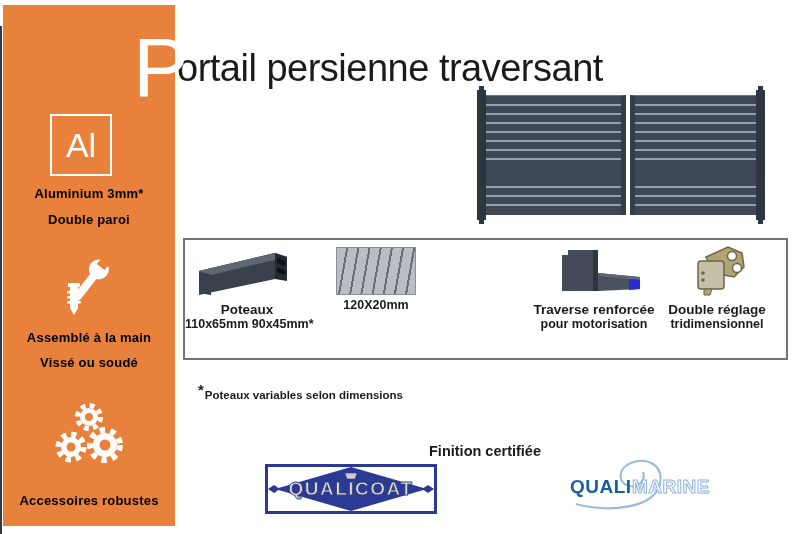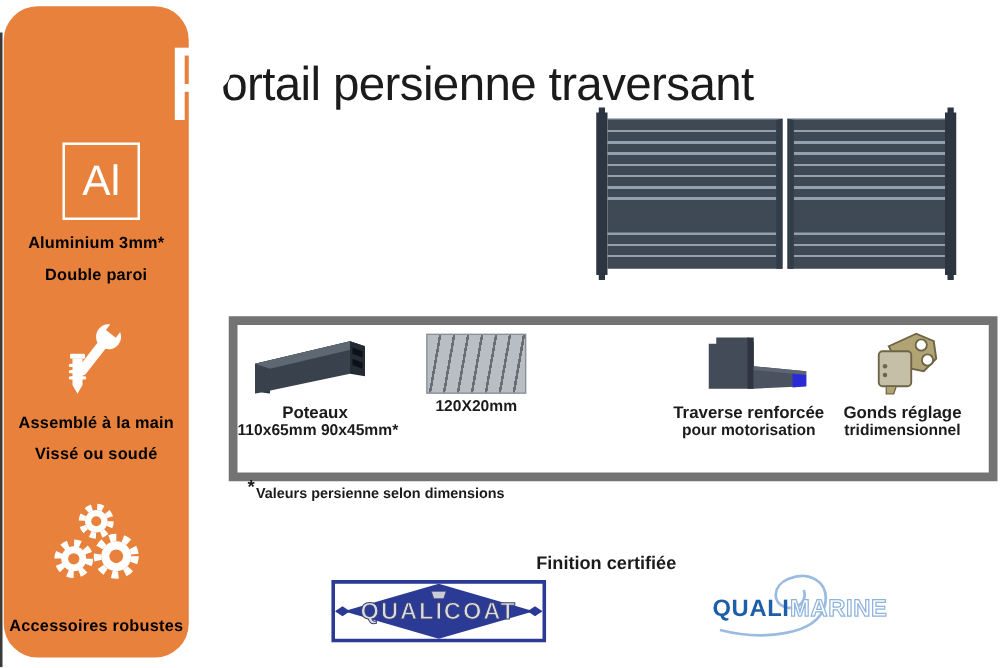--- a/index.html
+++ b/index.html
@@ -1,21 +1,21 @@
 <!DOCTYPE html>
 <html><head>
 <meta charset="utf-8">
 <style>
   html,body{margin:0;padding:0;background:#ffffff;}
   .page{position:relative;width:800px;height:534px;background:#ffffff;overflow:hidden;
         font-family:"Liberation Sans",sans-serif;color:#1b1b1b;}
   .edge-left{position:absolute;left:0;top:26px;width:2px;height:508px;background:#3a3a3a;}
 
   
-  .sidebar{position:absolute;left:3px;top:5px;width:148px;height:521px;background:#E8813B;border-radius:27px;}
+  .sidebar{position:absolute;left:3px;top:5px;width:172px;height:521px;background:#E8813B;}
   .al-box{position:absolute;left:47px;top:109px;width:58px;height:58px;border:2px solid #ffffff;
           display:flex;align-items:center;justify-content:center;}
   .al-box span{font-size:34px;color:#ffffff;line-height:1;}
   .sb-line{position:absolute;left:0;width:100%;text-align:center;color:#000000;
            font-size:13px;font-weight:bold;letter-spacing:.2px;}
   .sb-icon{position:absolute;left:50%;transform:translateX(-50%);}
 
   
   .title-p{position:absolute;left:133px;top:25px;font-size:84px;line-height:1;color:#ffffff;z-index:2;}
   .title-rest{position:absolute;left:177px;top:49px;margin:0;font-size:38px;font-weight:400;
@@ -32,22 +32,22 @@
      background-image:
        repeating-linear-gradient(to bottom,#93A0AD 0 2px,rgba(0,0,0,0) 2px 9px),
        repeating-linear-gradient(to bottom,#93A0AD 0 2px,rgba(0,0,0,0) 2px 9px);
      background-size:100% 57px,100% 20px;
      background-position:0 8px,0 90px;
      background-repeat:no-repeat;}
   .gate-leaf.ll{left:9px;width:140px;border-right:5px solid #333D49;}
   .gate-leaf.lr{left:153px;width:126px;border-left:5px solid #333D49;}
 
   
-  .feature-box{position:absolute;left:183px;top:253px;width:601px;height:118px;
-               border:7px solid #737373;background:#ffffff;}
+  .feature-box{position:absolute;left:183px;top:238px;width:601px;height:118px;
+               border:2px solid #737373;background:#ffffff;}
   .fcol{position:absolute;top:4px;}
   .fc1{left:0;width:124px;} .fc2{left:128px;width:126px;} .fc3{left:326px;width:166px;} .fc4{left:466px;width:132px;}
   .fimg{height:54px;display:flex;align-items:center;justify-content:center;}
   .ftitle{font-size:13.5px;font-weight:bold;text-align:center;margin-top:4px;white-space:nowrap;}
   .fsub{font-size:12.5px;font-weight:bold;text-align:center;margin-top:0;white-space:nowrap;}
   .persiennes-img{width:78px;height:46px;background-color:#AEB4BA;border:1px solid #8A9196;
      background-image:repeating-linear-gradient(100deg,#B8BEC3 0 9px,#676E75 9px 11px);}
 
   
   .footnote{position:absolute;left:198px;top:381px;font-weight:bold;font-size:11.5px;white-space:nowrap;}
@@ -155,26 +155,26 @@
         <svg width="62" height="52" viewBox="0 0 62 52">
           <polygon points="20,12 42,2 56,8 58,22 48,32 28,28" fill="#B0A474" stroke="#6E6546" stroke-width="1.5"></polygon>
           <circle cx="46" cy="11" r="4.5" fill="#ffffff" stroke="#6E6546" stroke-width="1.5"></circle>
           <circle cx="51" cy="23" r="4.5" fill="#ffffff" stroke="#6E6546" stroke-width="1.5"></circle>
           <rect x="12" y="16" width="26" height="28" rx="3" fill="#C6BFA8" stroke="#6E6546" stroke-width="1.5"></rect>
           <circle cx="17" cy="28" r="1.8" fill="#6E6546"></circle>
           <circle cx="17" cy="35" r="1.8" fill="#6E6546"></circle>
           <polygon points="18,44 26,44 24,50 18,50" fill="#B0A474" stroke="#6E6546" stroke-width="1"></polygon>
         </svg>
       </div>
-      <div class="ftitle">Gonds réglage</div>
+      <div class="ftitle">Double réglage</div>
       <div class="fsub">tridimensionnel</div>
     </div>
   </section>
 
-  <div class="footnote"><span class="star">*</span><span>Valeurs persienne selon dimensions</span></div>
+  <div class="footnote"><span class="star">*</span><span>Poteaux variables selon dimensions</span></div>
 
   <div class="finition">Finition certifiée</div>
 
   <svg class="logo-qualicoat" width="172" height="50" viewBox="0 0 172 50">
     <rect x="1.5" y="1.5" width="169" height="47" fill="#ffffff" stroke="#2B3A94" stroke-width="3"></rect>
     <line x1="4" y1="25" x2="168" y2="25" stroke="#2B3A94" stroke-width="1.5"></line>
     <polygon points="86,3 162,25 86,47 10,25" fill="#2B3A94"></polygon>
     <polygon points="3,25 9,21 15,25 9,29" fill="#2B3A94"></polygon>
     <polygon points="157,25 163,21 169,25 163,29" fill="#2B3A94"></polygon>
     <polygon points="80,9 92,9 90,15 82,15" fill="#C9CCD8" stroke="#3A4070" stroke-width="0.6"></polygon>

